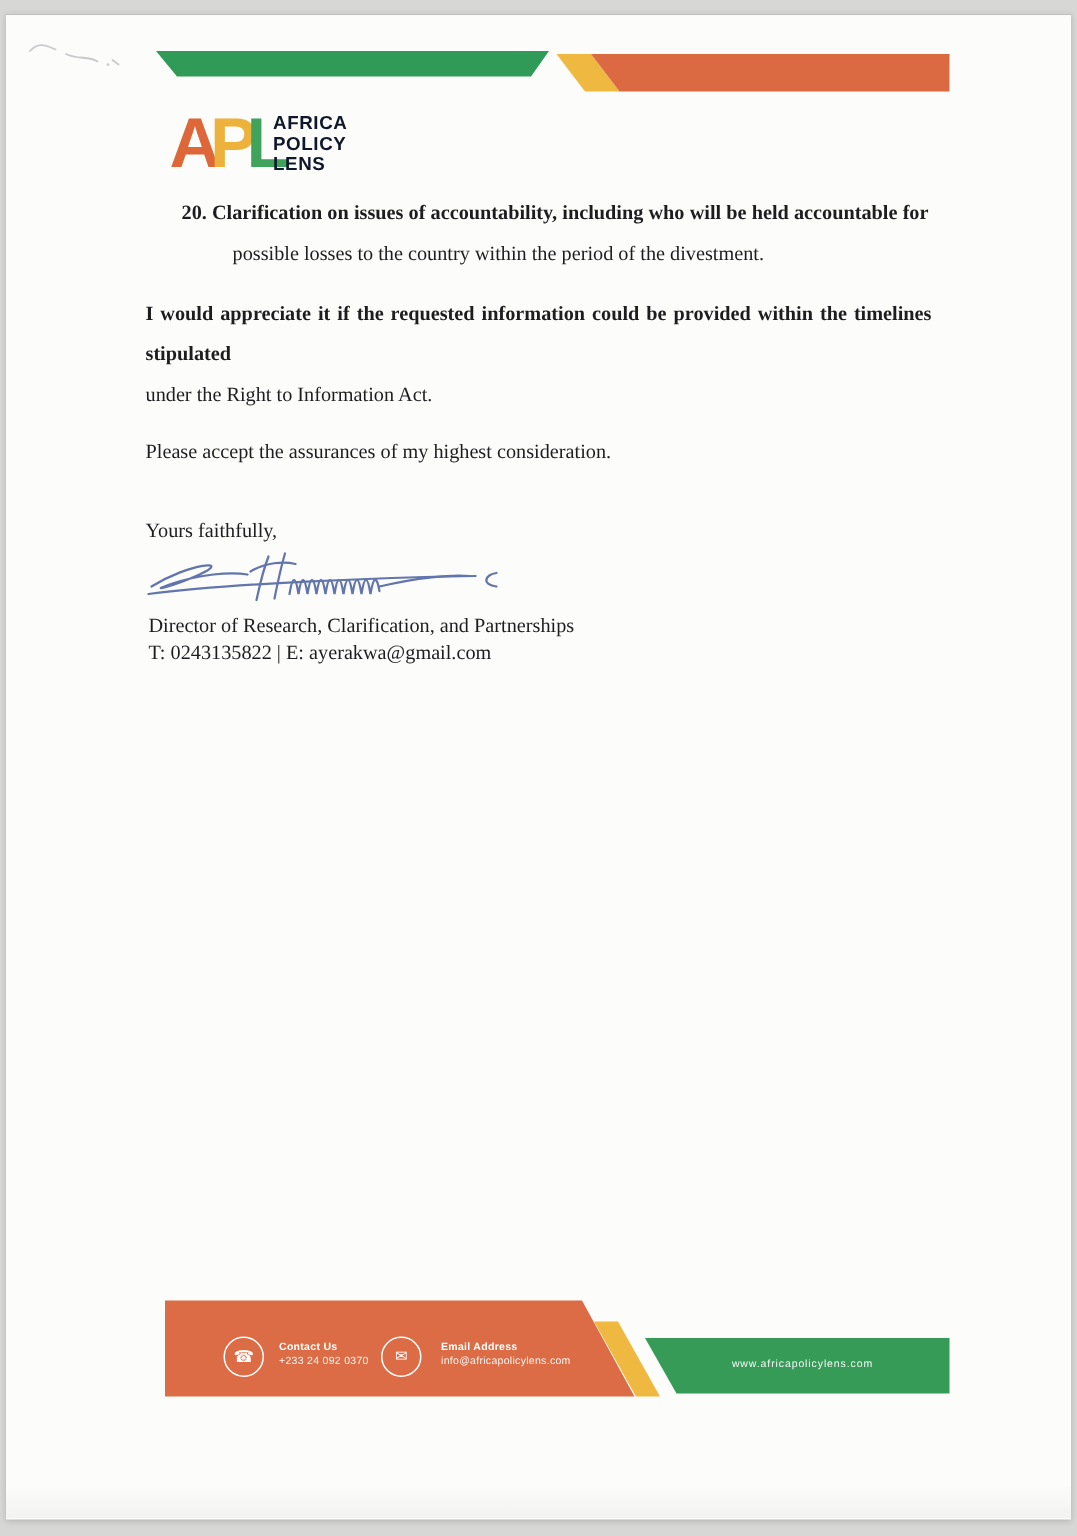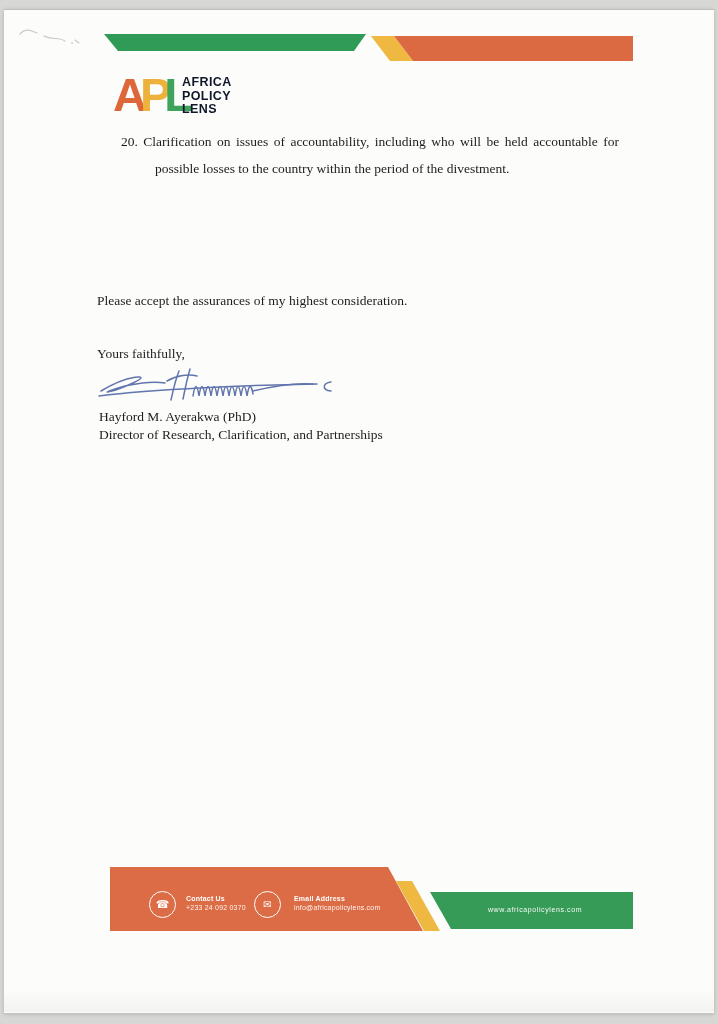--- a/index.html
+++ b/index.html
@@ -21,21 +21,21 @@
   .logo-letters span{display:block;}
   .lt-a{color:#DE6739;}
   .lt-p{color:#EDB23C;margin-left:-7px;}
   .lt-l{color:#3FA35C;margin-left:-7px;}
   .logo-name{position:absolute;left:182px;top:76px;color:#0f172a;
         font-size:12.5px;font-weight:700;line-height:13.5px;letter-spacing:.4px;}
 
   
   .serif{font-family:"Liberation Serif", serif;color:#1d1d1f;}
   .para{position:absolute;font-size:13.5px;line-height:27px;}
-  .justify-line{text-align:justify;text-align-last:justify;}
+  .justify-line{text-align:justify;text-align-last:justify;font-weight:bold;}
   #item20{left:121px;top:128px;width:498px;}
   #item20 .cont{margin-left:34px;}
   #para-request{left:97px;top:195px;width:524px;}
   #assurance{left:97px;top:287px;width:524px;}
   #closing{left:97px;top:340px;width:300px;}
   #sign-block{left:99px;top:408px;font-size:13.5px;line-height:17.5px;}
 
   
   .f-circle{position:absolute;width:25px;height:25px;border:1.5px solid #ffffff;
         border-radius:50%;display:flex;align-items:center;justify-content:center;
@@ -74,41 +74,45 @@
     <div>AFRICA</div>
     <div>POLICY</div>
     <div>LENS</div>
   </div>
 
   <div id="item20" class="para serif abs">
     <div class="justify-line">20. Clarification on issues of accountability, including who will be held accountable for</div>
     <div class="cont">possible losses to the country within the period of the divestment.</div>
   </div>
 
+  <div id="para-request" class="para serif abs">
+    <div class="justify-line">I would appreciate it if the requested information could be provided within the timelines stipulated</div>
+    <div>under the Right to Information Act.</div>
+  </div>
 
   <div id="assurance" class="para serif abs">Please accept the assurances of my highest consideration.</div>
 
   <div id="closing" class="para serif abs">Yours faithfully,</div>
 
   <svg class="abs" style="left:93px;top:365px;" width="255" height="46" viewBox="0 0 255 46">
     <g fill="none" stroke="#4d63a3" stroke-width="1.5" stroke-linecap="round" opacity="0.88">
       <path d="M8,26 C34,10 62,8 40,18 C20,27 4,30 22,24 C40,18 60,16 72,18"></path>
       <path d="M6,31 C60,24 160,20 224,19"></path>
       <path d="M86,6 C82,16 80,26 78,35"></path>
       <path d="M97,4 C94,14 92,24 90,34"></path>
       <path d="M74,16 C84,10 96,9 104,11"></path>
       <path d="M100,31 Q103,12 106,31 Q109,12 112,31 Q115,12 118,31 Q121,12 124,31 Q127,12 130,31 Q133,12 136,31 Q139,12 142,31 Q145,12 148,31 Q151,12 154,31 Q157,13 160,29"></path>
       <path d="M160,26 C185,20 208,18 220,19"></path>
       <path d="M238,17 c-8,1 -10,8 0,9"></path>
     </g>
   </svg>
 
   <div id="sign-block" class="serif abs">
-    <div>Hayford M. Ayerakwa (PhD)</div>
     <div>Director of Research, Clarification, and Partnerships</div>
+    <div>T: 0243135822 | E: ayerakwa@gmail.com</div>
   </div>
 
   <svg class="abs" style="left:0;top:858px;" width="718" height="85" viewBox="0 0 718 85">
     <polygon points="110,9 388,9 423,73 110,73" fill="#DC6C45"></polygon>
     <polygon points="396,23 412,23 440,73 424,73" fill="#EFB941"></polygon>
     <polygon points="430,34 633,34 633,71 451,71" fill="#379B58"></polygon>
   </svg>
 
   <div class="f-circle" style="left:149px;top:891px;">
     <span>☎</span>

